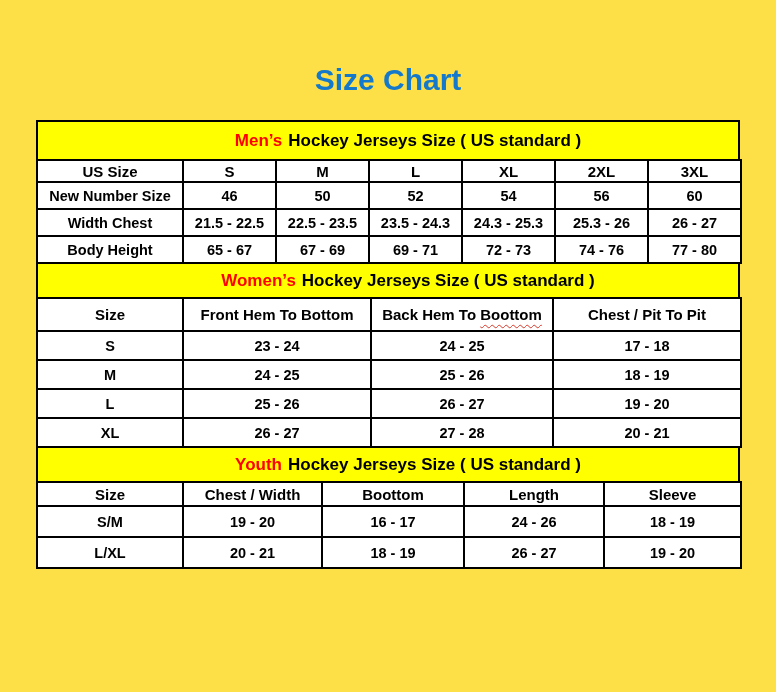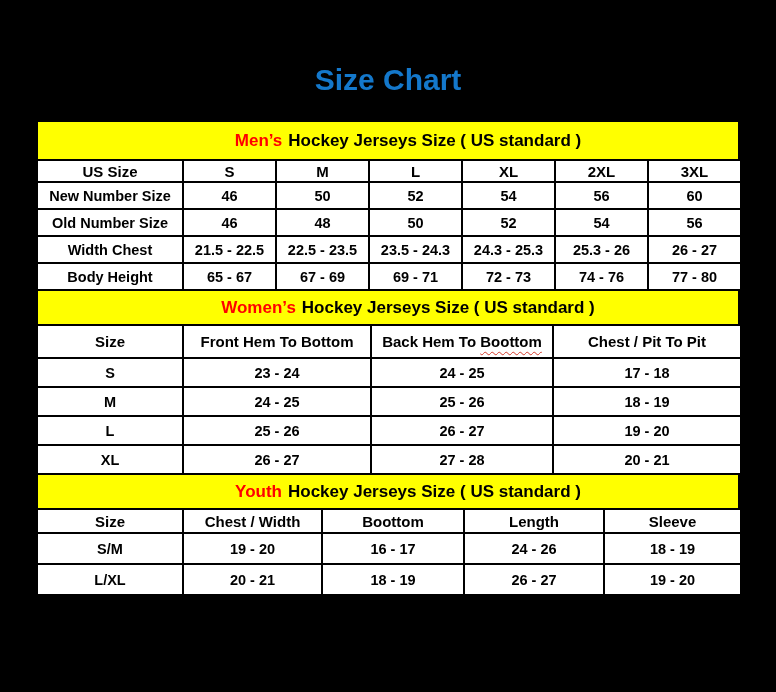--- a/index.html
+++ b/index.html
@@ -1,21 +1,21 @@
 <!DOCTYPE html>
 <html style="--title-color: #1478CB; --accent-color: #FF0000; --band-color: #FFFF00; --squiggle-color: #D43A2A;"><head>
 <meta charset="utf-8">
 <style>
   html, body {
     margin: 0; padding: 0;
     width: 776px; height: 692px;
     background: #ffffff;
     font-family: "Liberation Sans", sans-serif;
   }
-  .page { position: relative; width: 776px; height: 692px; overflow: hidden; background: #000000; }
+  .page { position: relative; width: 776px; height: 692px; overflow: hidden; background: #fde047; }
 
   .title {
     position: absolute; top: 63px; left: 0; width: 100%;
     margin: 0; text-align: center;
     font-size: 30px; font-weight: 700;
     color: var(--title-color, #1478CB);
   }
 
   .chart { position: absolute; left: 36px; top: 120px; width: 704px; }
 
@@ -99,29 +99,20 @@
       </thead>
       <tbody>
           <tr>
             <td>New Number Size</td>
             <td>46</td>
             <td>50</td>
             <td>52</td>
             <td>54</td>
             <td>56</td>
             <td>60</td>
-          </tr>
-          <tr>
-            <td>Old Number Size</td>
-            <td>46</td>
-            <td>48</td>
-            <td>50</td>
-            <td>52</td>
-            <td>54</td>
-            <td>56</td>
           </tr>
           <tr>
             <td>Width Chest</td>
             <td>21.5 - 22.5</td>
             <td>22.5 - 23.5</td>
             <td>23.5 - 24.3</td>
             <td>24.3 - 25.3</td>
             <td>25.3 - 26</td>
             <td>26 - 27</td>
           </tr>

